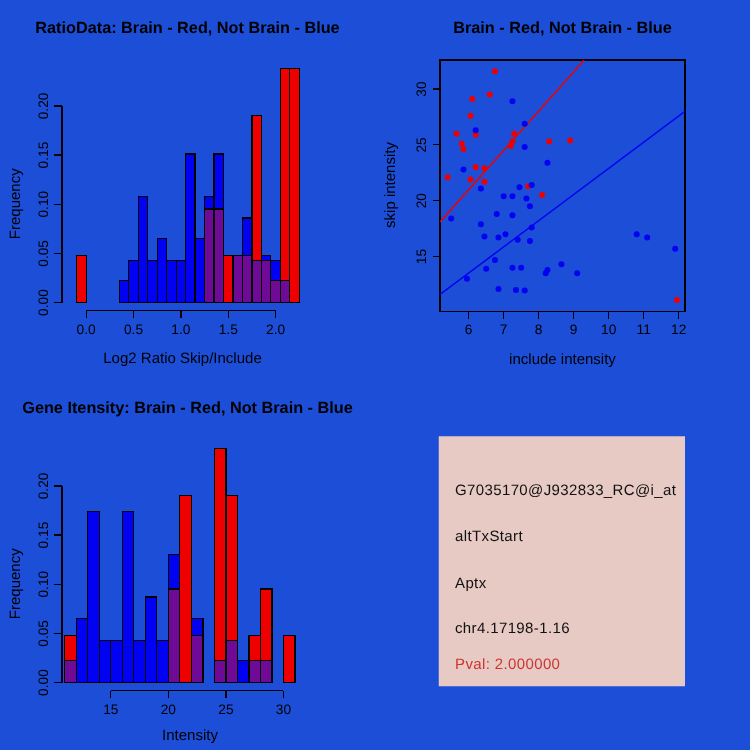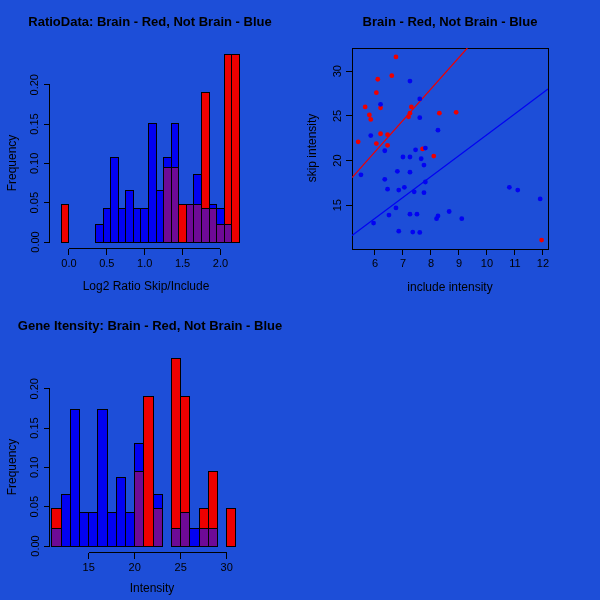--- a/index.html
+++ b/index.html
@@ -254,14 +254,21 @@
           <rect x="134.69158878504672" y="171.2825" width="9.205607476635493" height="74.7175" fill="#6e0a96"></rect>
           <rect x="153.10280373831773" y="208.248" width="9.205607476635521" height="37.75200000000001" fill="#6e0a96"></rect>
           <rect x="171.51401869158877" y="228.697" width="9.205607476635493" height="17.302999999999997" fill="#6e0a96"></rect>
           <rect x="180.71962616822427" y="212.1805" width="9.205607476635521" height="33.819500000000005" fill="#6e0a96"></rect>
           <rect x="199.1308411214953" y="228.697" width="9.205607476635493" height="17.302999999999997" fill="#6e0a96"></rect>
           <rect x="208.3364485981308" y="228.697" width="9.205607476635521" height="17.302999999999997" fill="#6e0a96"></rect>
         </g>
       </g>
   </svg>
 
+  <div class="info-panel" style="background: rgb(230, 202, 195);">
+    <div class="info-line" style="top: 36px; color: rgb(17, 17, 17);">G7035170@J932833_RC@i_at</div>
+    <div class="info-line" style="top: 73px; color: rgb(17, 17, 17);">altTxStart</div>
+    <div class="info-line" style="top: 110px; color: rgb(17, 17, 17);">Aptx</div>
+    <div class="info-line" style="top: 146px; color: rgb(17, 17, 17);">chr4.17198-1.16</div>
+    <div class="info-line" style="top: 175px; color: rgb(204, 51, 51);">Pval: 2.000000</div>
+  </div>
 
 </div>
 
 </body></html>

